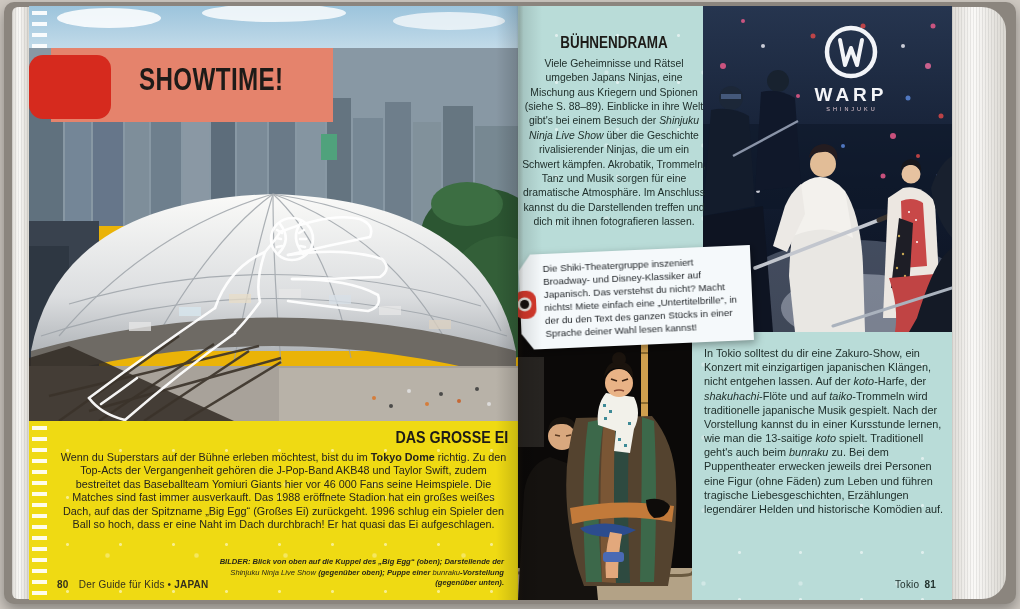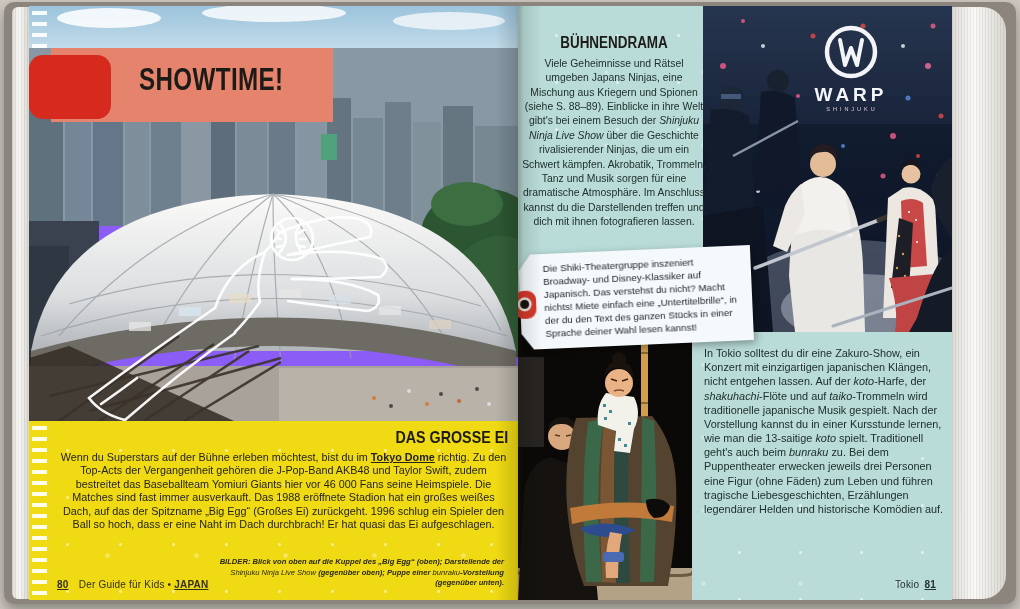--- a/index.html
+++ b/index.html
@@ -4,21 +4,21 @@
 <style>
   html,body{margin:0;padding:0;background:#cfc9c2;font-family:"Liberation Sans","DejaVu Sans",sans-serif;}
   .canvas{position:relative;width:1020px;height:609px;overflow:hidden;background:#cfc9c2;}
   .frame{position:absolute;left:4px;top:2px;right:4px;bottom:5px;background:#8b857e;border-radius:10px;box-shadow:0 6px 14px rgba(0,0,0,.35);}
   .stack{position:absolute;background:
      repeating-linear-gradient(to right, rgba(0,0,0,.07) 0 1px, rgba(255,255,255,0) 1px 3px),
      linear-gradient(to right,#dedbd6,#fbfaf8 40%,#d9d6d0);}
   .stack-left{left:12px;top:7px;width:17px;height:592px;border-radius:6px 0 0 6px;}
   .stack-right{left:952px;top:7px;width:54px;height:592px;border-radius:0 24px 24px 0;}
   .page{position:absolute;top:6px;height:594px;overflow:hidden;}
-  .page-left{left:29px;width:489px;background:#8b5cf6;}
+  .page-left{left:29px;width:489px;background:#eab308;}
   .page-right{left:518px;width:434px;background:#b9dcd8;
      background-image:radial-gradient(circle,rgba(255,255,255,.55) 1px,transparent 2px),
                       radial-gradient(circle,rgba(255,255,255,.35) 1.5px,transparent 2.8px);
      background-size:61px 47px,97px 73px;background-position:8px 6px,40px 30px;}
   .gutter{position:absolute;left:496px;top:6px;width:46px;height:594px;pointer-events:none;z-index:40;
      background:linear-gradient(to right,rgba(0,0,0,0),rgba(0,0,0,.14) 44%,rgba(25,18,8,.26) 50%,rgba(0,0,0,.10) 60%,rgba(0,0,0,0));}
   
   .dome-photo{position:absolute;left:0;top:0;width:489px;height:415px;}
   .edge-stripes{position:absolute;left:3px;width:15px;z-index:6;
      background-image:repeating-linear-gradient(to bottom,rgba(255,255,255,.92) 0 4px,rgba(255,255,255,0) 4px 11px);}
@@ -32,21 +32,21 @@
      background-image:radial-gradient(circle,rgba(255,255,240,.55) 1px,transparent 2px),
                       radial-gradient(circle,rgba(255,255,240,.35) 1.6px,transparent 3px);
      background-size:53px 47px,89px 71px;background-position:12px 6px,34px 28px;}
   .ge-heading{position:absolute;right:10px;top:7px;font-size:17px;font-weight:800;color:#1d1b18;text-align:right;}
   .ge-heading .cond{transform-origin:right center;transform:scaleX(.84);}
   .ge-body{position:absolute;left:28px;right:8px;top:30px;font-size:10.8px;line-height:1.24;color:#26241c;text-align:center;}
   .caption{position:absolute;right:14px;top:136px;width:300px;text-align:right;font-size:7.6px;line-height:1.4;font-style:italic;color:#2a2818;}
   .footer{position:absolute;bottom:10px;font-size:10px;color:#33301e;letter-spacing:.2px;text-align:right;}
   .footer-left{left:28px;}
   .footer-right{right:16px;color:#23332f;}
-  .run-b{font-weight:700;text-decoration:underline;}
+  .run-b{font-weight:700;}
   .run-i{font-style:italic;font-weight:400;}
   .run-bi{font-weight:700;font-style:italic;}
   
   .ninja-photo{position:absolute;left:185px;top:0;width:249px;height:326px;z-index:2;}
   .bunraku-photo{position:absolute;left:0;top:296px;width:174px;height:298px;z-index:2;}
   .drama{position:absolute;left:4px;top:28px;width:184px;text-align:center;z-index:3;}
   .drama-h{font-size:16px;font-weight:800;color:#1d1b18;}
   .drama-h .cond{transform-origin:center;transform:scaleX(.84);}
   .drama-b{margin-top:5px;font-size:10.4px;line-height:1.38;color:#20302c;}
   .shows{position:absolute;left:186px;top:328px;width:244px;z-index:3;}

